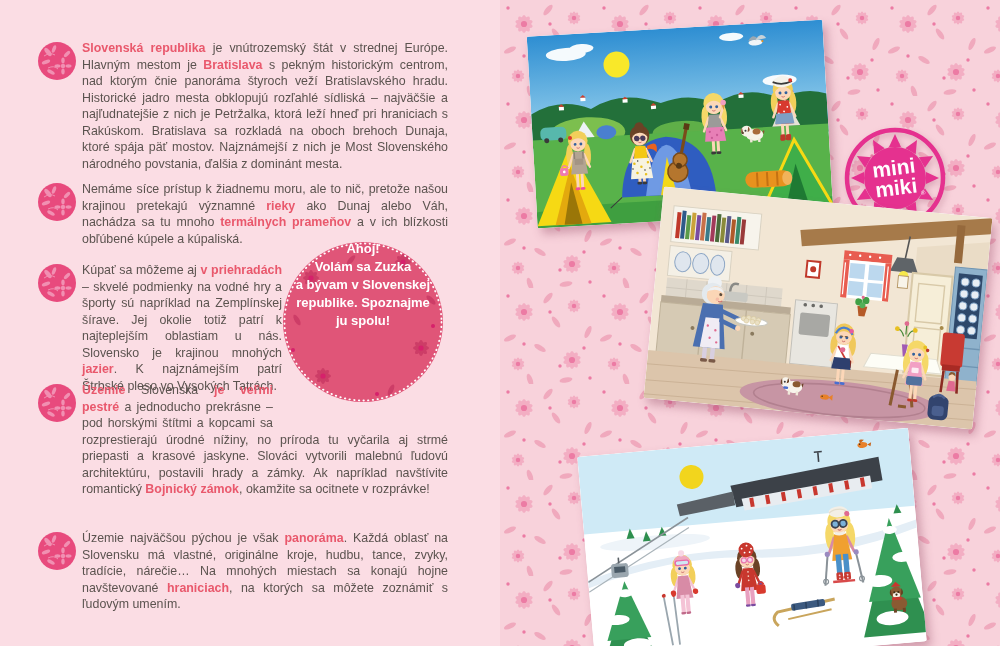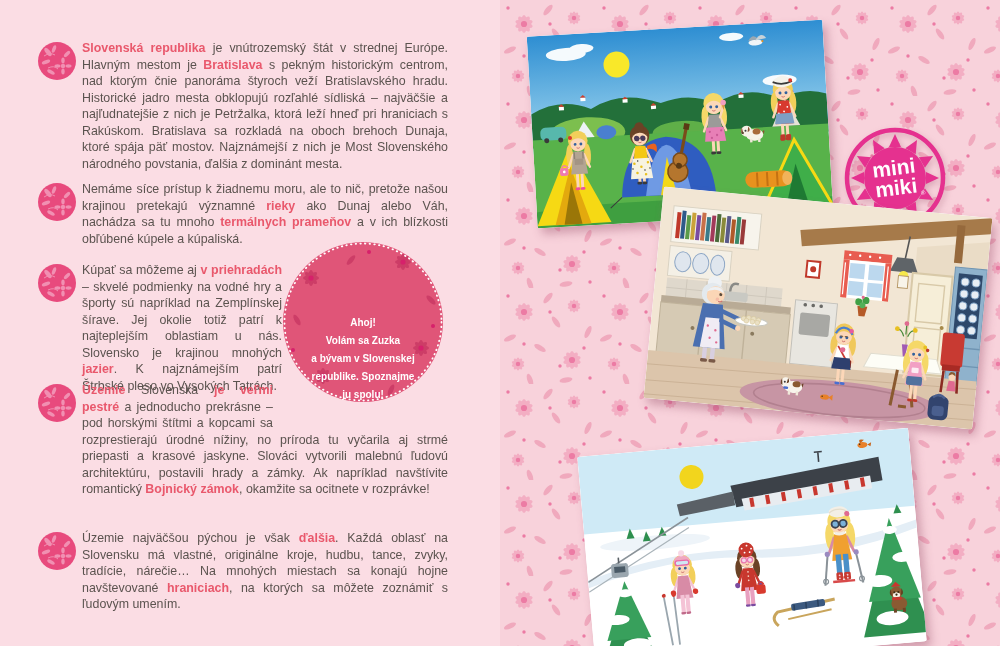--- a/index.html
+++ b/index.html
@@ -10,22 +10,22 @@
   .para{position:absolute;display:flex;gap:6px;left:38px;width:410px;}
   .bullet{flex:0 0 38px;height:38px;}
   .ptext{font-size:12.4px;line-height:16.5px;color:var(--body-text);text-align:justify;margin-top:-2px;}
   .ptext .hl{color:var(--highlight);font-weight:bold;}
   .w-full{width:366px;}
   .w-narrow{width:200px;}
   .spacer4{float:right;width:175px;height:34px;}
   
   #bubble{position:absolute;left:281px;top:240px;width:164px;height:164px;}
   #bubble svg{position:absolute;left:0;top:0;}
-  #bubble-text{position:absolute;left:0;top:0;width:164px;height:164px;display:flex;align-items:flex-end;justify-content:center;
-    text-align:center;color:#fff;font-weight:bold;font-size:10px;line-height:18px;}
+  #bubble-text{position:absolute;left:0;top:0;width:164px;height:164px;display:flex;align-items:flex-start;justify-content:center;
+    text-align:center;color:#fff;font-weight:bold;font-size:13px;line-height:18px;}
   
   #right-page{position:absolute;left:500px;top:0;width:500px;height:646px;}
   #right-page > svg.bgpat{position:absolute;left:0;top:0;}
   .card{position:absolute;overflow:hidden;border-radius:2px;box-shadow:4px 6px 10px var(--card-shadow);background:#fff;}
   #card-camping{left:32px;top:28px;width:296px;height:192px;transform:rotate(-3.3deg);z-index:1;}
   #logo{position:absolute;left:343px;top:126px;width:104px;height:104px;z-index:2;filter:drop-shadow(2px 3px 3px rgba(160,90,115,.35));}
   #card-kitchen{left:153px;top:202px;width:330px;height:212px;transform:rotate(5.5deg);z-index:3;}
   #card-ski{left:86px;top:442px;width:332px;height:214px;transform:rotate(-5deg);z-index:4;}
   .card svg{display:block;}
   
@@ -100,21 +100,21 @@
       <svg class="bullet" width="38" height="38">
           <use href="#flower-bullet-shape"></use>
         </svg>
       <div class="ptext w-full"><span class="spacer4"></span><span><span class="hl">Územie</span><span> Slovenska </span><span class="hl">je veľmi pestré</span><span> a jednoducho prekrásne – pod horskými štítmi a kopcami sa rozprestierajú úrodné nížiny, no príroda tu vyčarila aj strmé priepasti a krasové jaskyne. Slováci vytvorili malebnú ľudovú architektúru, postavili hrady a zámky. Ak napríklad navštívite romantický </span><span class="hl">Bojnický zámok</span><span>, okamžite sa ocitnete v rozprávke!</span></span></div>
     </div>
 
     <div class="para" style="top:532px">
       <svg class="bullet" width="38" height="38">
           <use href="#flower-bullet-shape"></use>
         </svg>
-      <div class="ptext w-full"><span>Územie najväčšou pýchou je však </span><span class="hl">ďalšia</span><span>. Každá oblasť na Slovensku má vlastné, originálne kroje, hudbu, tance, zvyky, tradície, nárečie… Na mnohých miestach sa konajú hojne navštevované </span><span class="hl">hraniciach</span><span>, na ktorých sa môžete zoznámiť s ľudovým umením.</span></div>
+      <div class="ptext w-full"><span>Územie najväčšou pýchou je však </span><span class="hl">panoráma</span><span>. Každá oblasť na Slovensku má vlastné, originálne kroje, hudbu, tance, zvyky, tradície, nárečie… Na mnohých miestach sa konajú hojne navštevované </span><span class="hl">hraniciach</span><span>, na ktorých sa môžete zoznámiť s ľudovým umením.</span></div>
     </div>
 
     <div id="bubble">
       <svg width="164" height="164">
         <defs>
             <clipPath id="bubclip">
               <circle cx="82" cy="82" r="80"></circle>
             </clipPath>
           </defs>
         <circle cx="82" cy="82" r="80" class="c-bubble"></circle>

